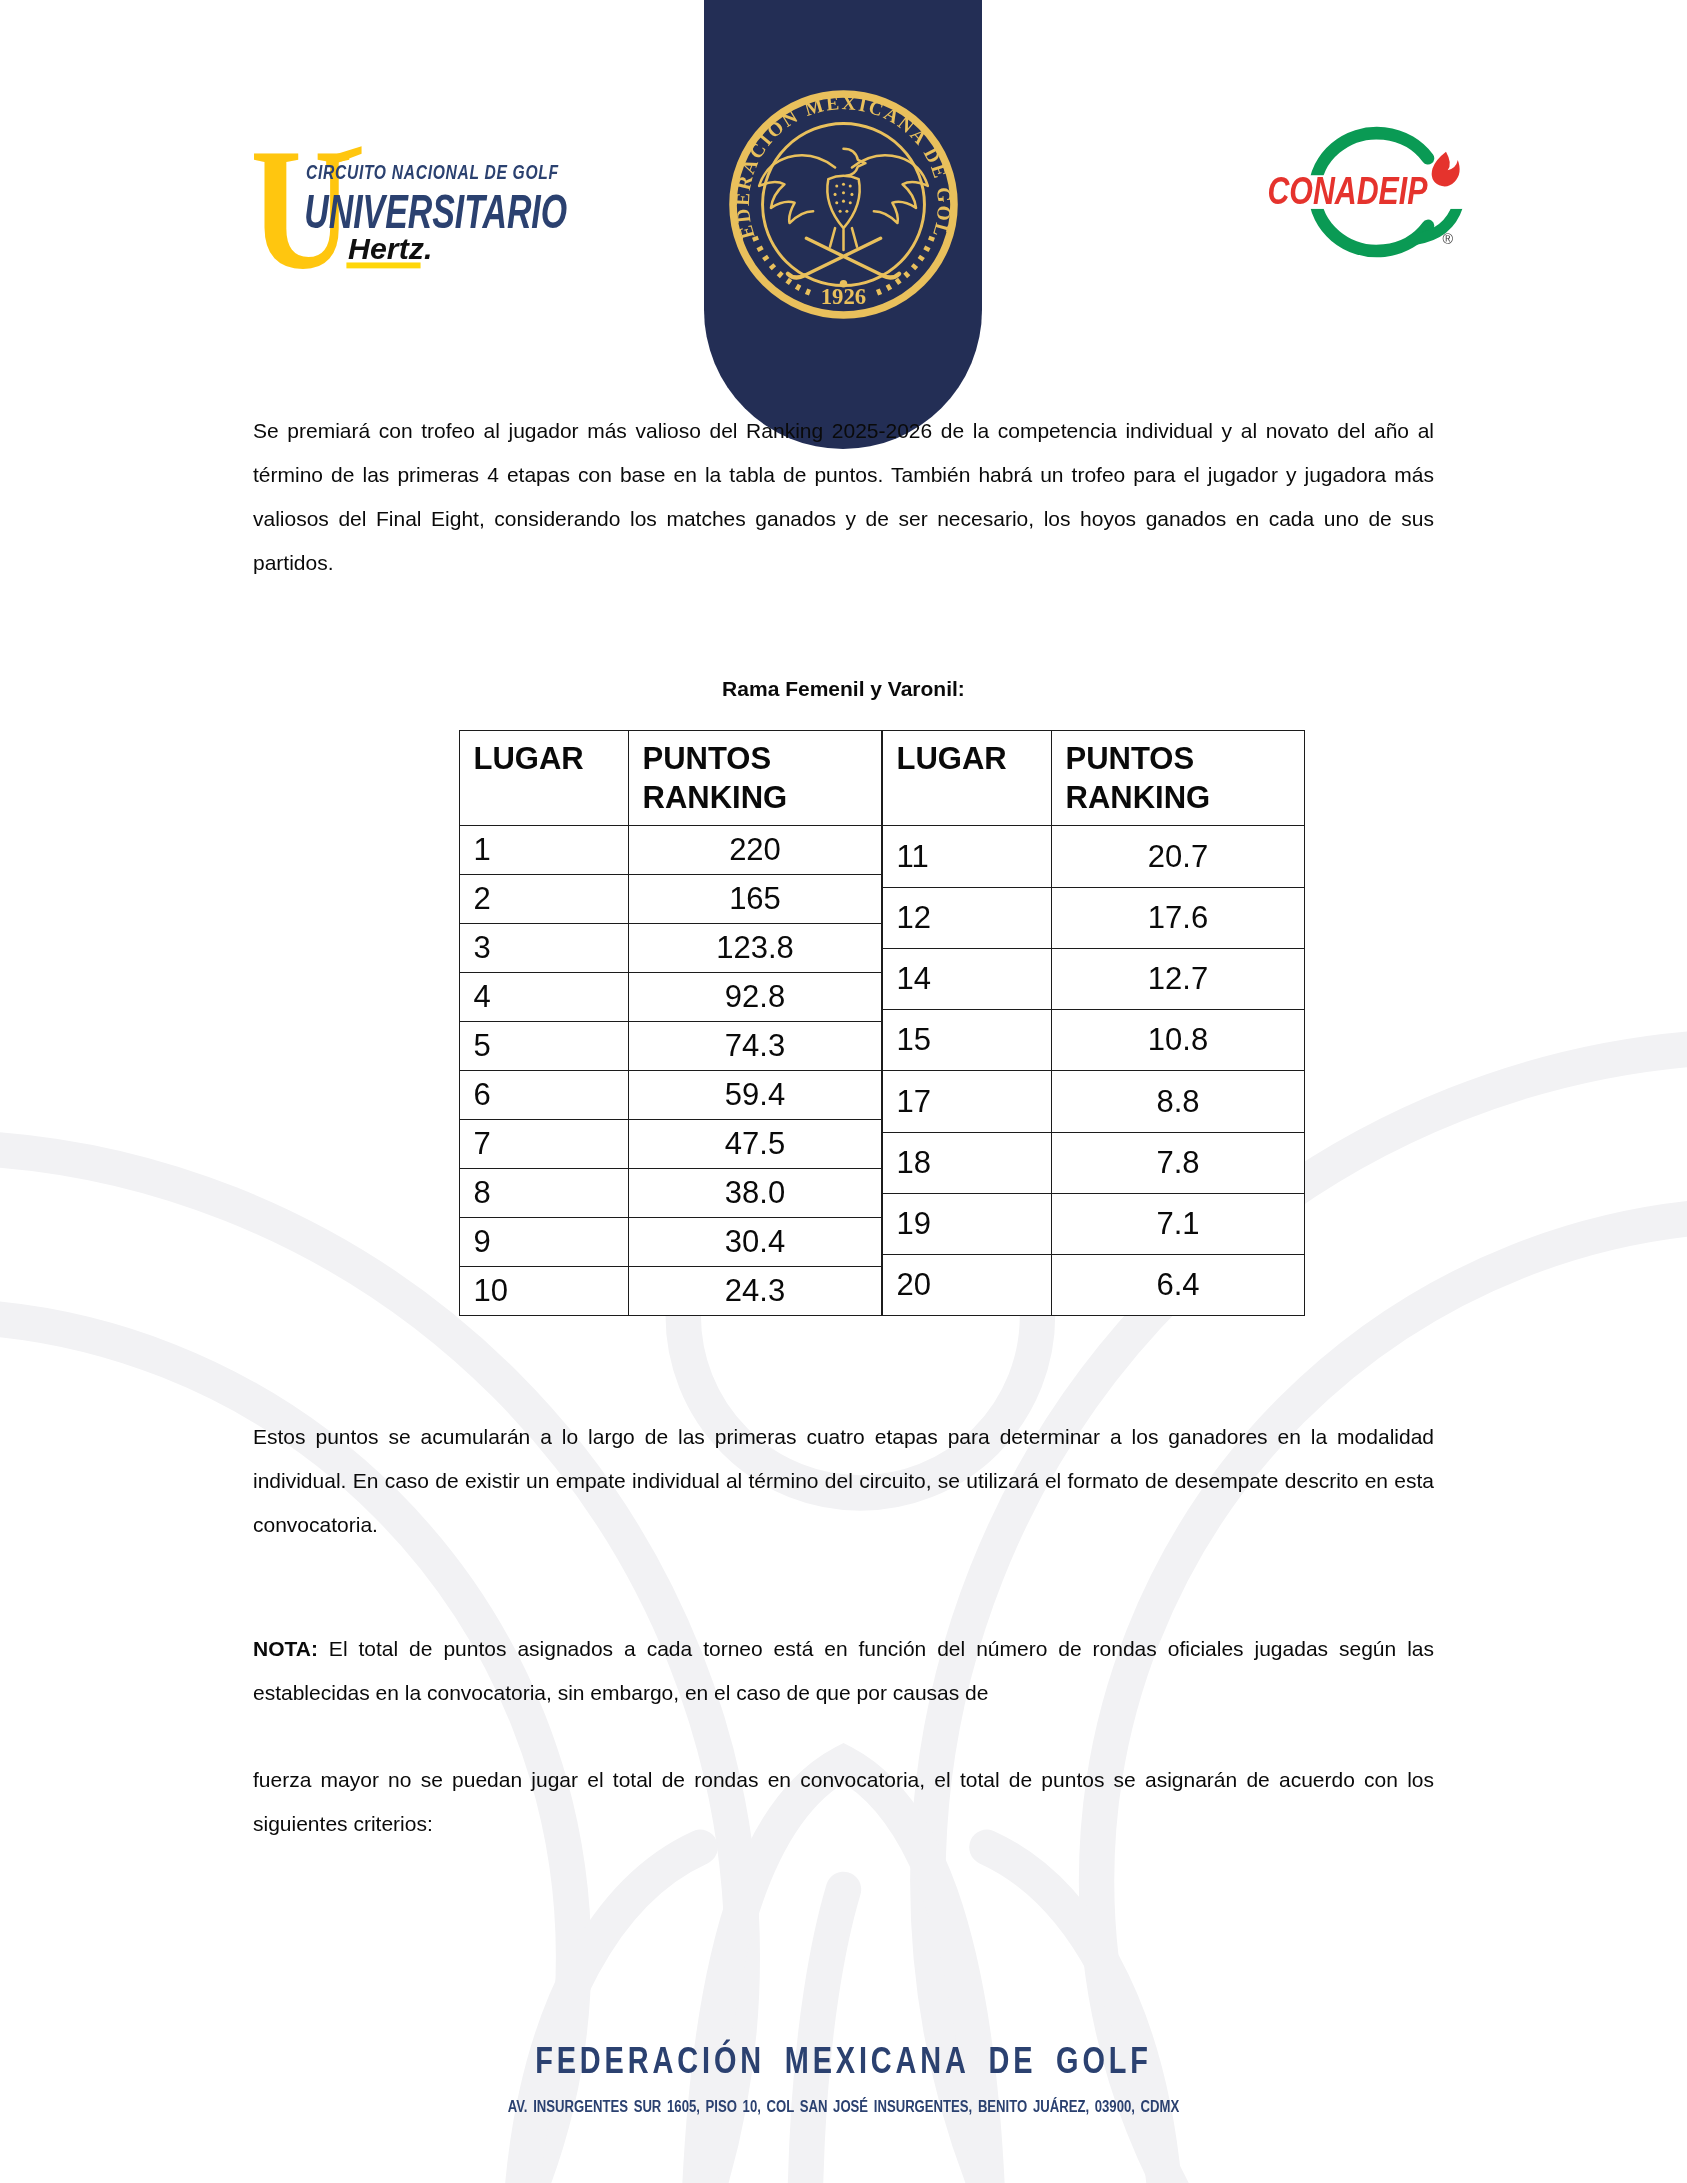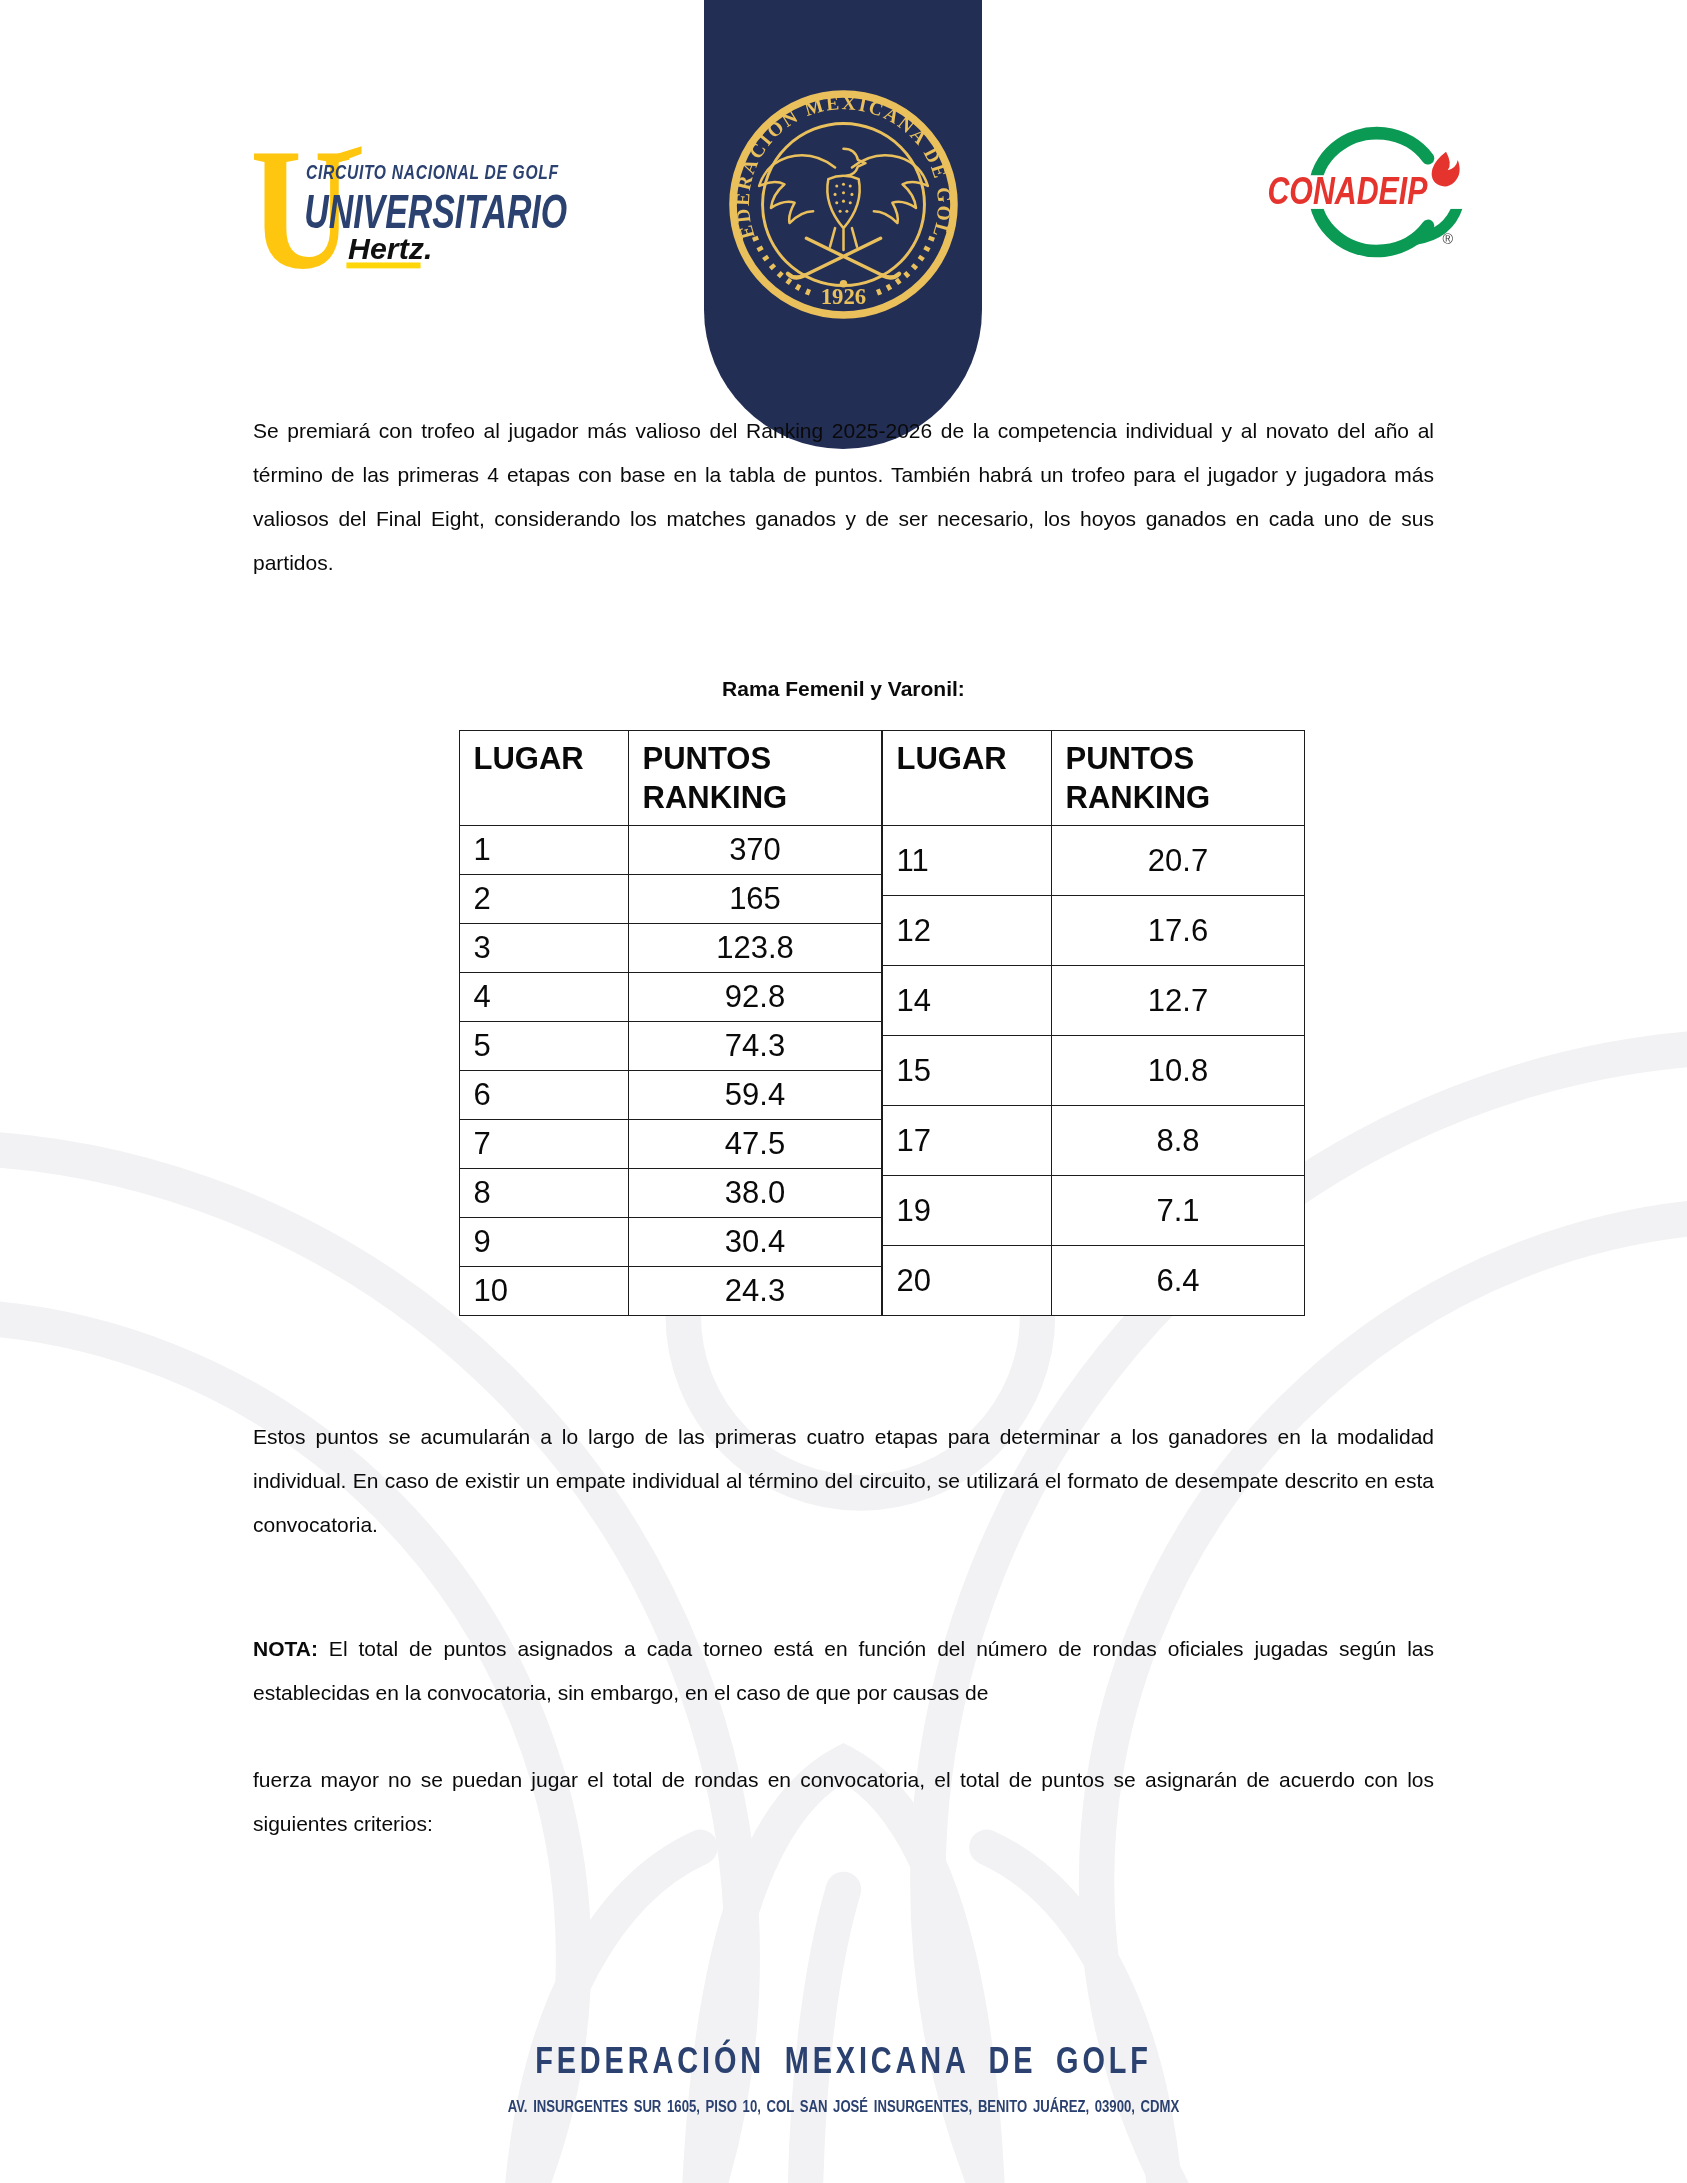--- a/index.html
+++ b/index.html
@@ -144,21 +144,21 @@
       </colgroup>
     <thead>
       <tr>
         <th>LUGAR</th>
         <th>PUNTOS RANKING</th>
       </tr>
     </thead>
     <tbody>
         <tr>
           <td class="lugar">1</td>
-          <td class="puntos">370</td>
+          <td class="puntos">220</td>
         </tr>
         <tr>
           <td class="lugar">2</td>
           <td class="puntos">165</td>
         </tr>
         <tr>
           <td class="lugar">3</td>
           <td class="puntos">123.8</td>
         </tr>
         <tr>
@@ -217,20 +217,24 @@
         </tr>
         <tr>
           <td class="lugar">15</td>
           <td class="puntos">10.8</td>
         </tr>
         <tr>
           <td class="lugar">17</td>
           <td class="puntos">8.8</td>
         </tr>
         <tr>
+          <td class="lugar">18</td>
+          <td class="puntos">7.8</td>
+        </tr>
+        <tr>
           <td class="lugar">19</td>
           <td class="puntos">7.1</td>
         </tr>
         <tr>
           <td class="lugar">20</td>
           <td class="puntos">6.4</td>
         </tr>
       </tbody>
   </table>
 </div>

